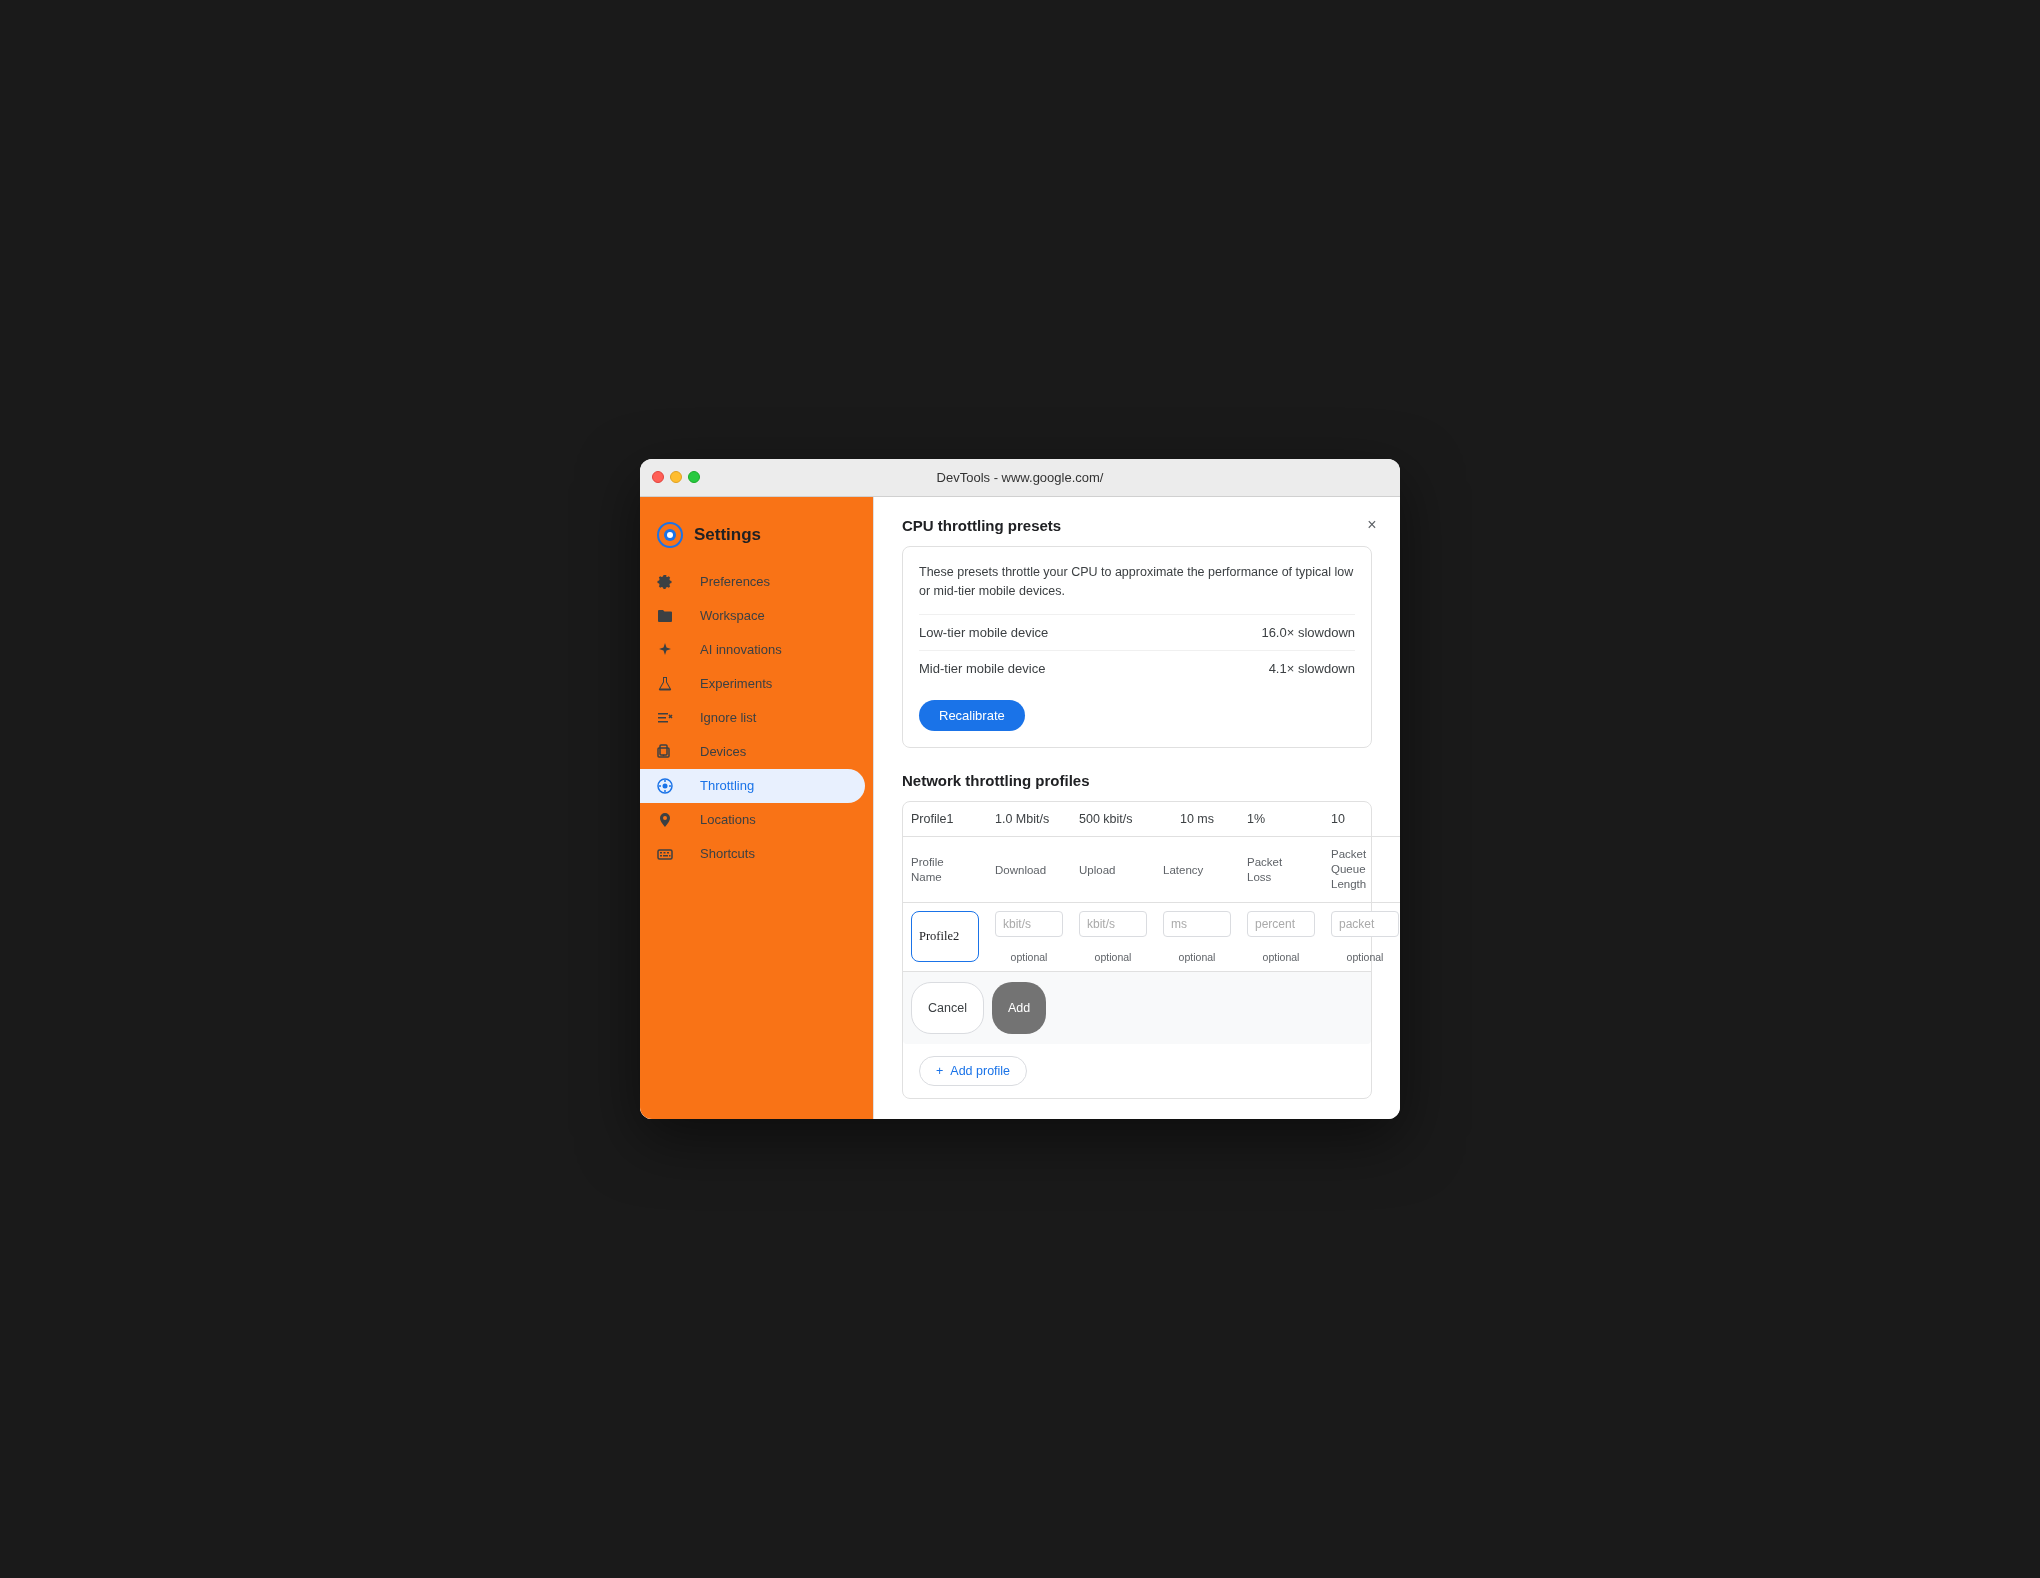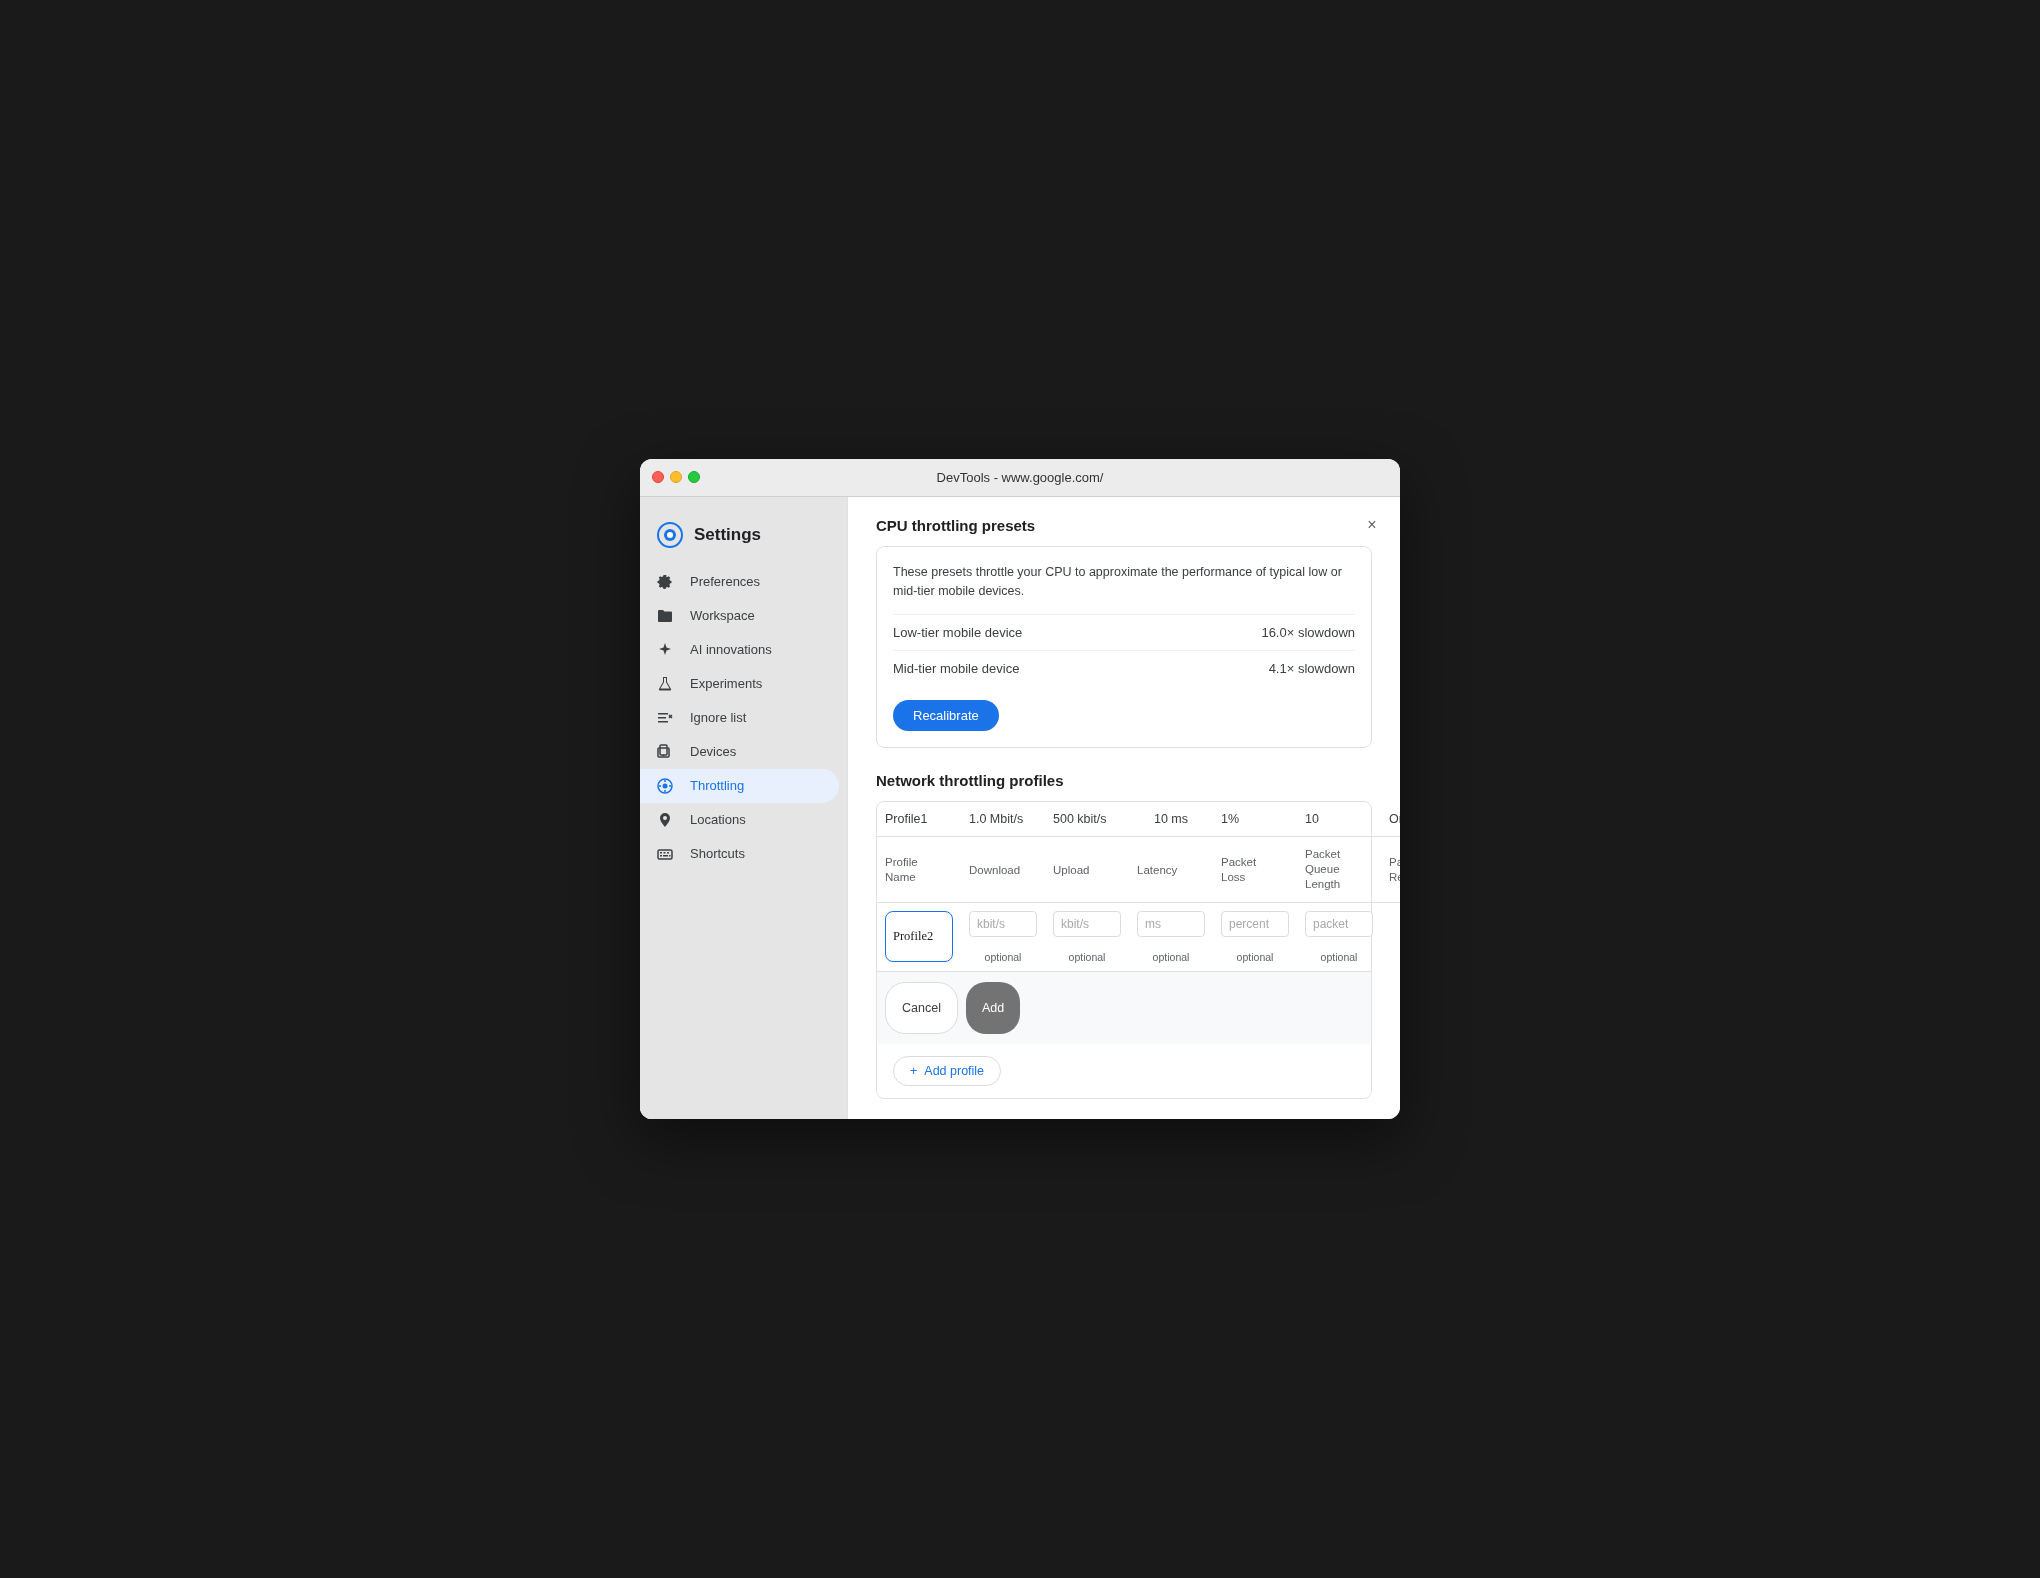--- a/index.html
+++ b/index.html
@@ -45,22 +45,22 @@
       font-size: 13px;
       color: #333;
       font-weight: 500;
     }
     .window-body {
       display: flex;
       background: #fff;
       min-height: 520px;
     }
     .sidebar {
-      width: 208px;
-      background: #e5e5e5;
+      width: 234px;
+      background: #f97316;
       padding: 16px 0;
       border-right: 1px solid #e0e0e0;
       flex-shrink: 0;
     }
     .sidebar-header {
       display: flex;
       align-items: center;
       gap: 10px;
       padding: 8px 16px 16px 16px;
     }
@@ -70,21 +70,21 @@
       color: #1a73e8;
     }
     .sidebar-title {
       font-size: 17px;
       font-weight: 600;
       color: #202124;
     }
     .sidebar-item {
       display: flex;
       align-items: center;
-      gap: 16px;
+      gap: 26px;
       padding: 8px 16px;
       cursor: pointer;
       font-size: 13px;
       color: #3c4043;
       border-radius: 0 20px 20px 0;
       margin-right: 8px;
     }
     .sidebar-item.active {
       background: #e8f0fe;
       color: #1a73e8;

